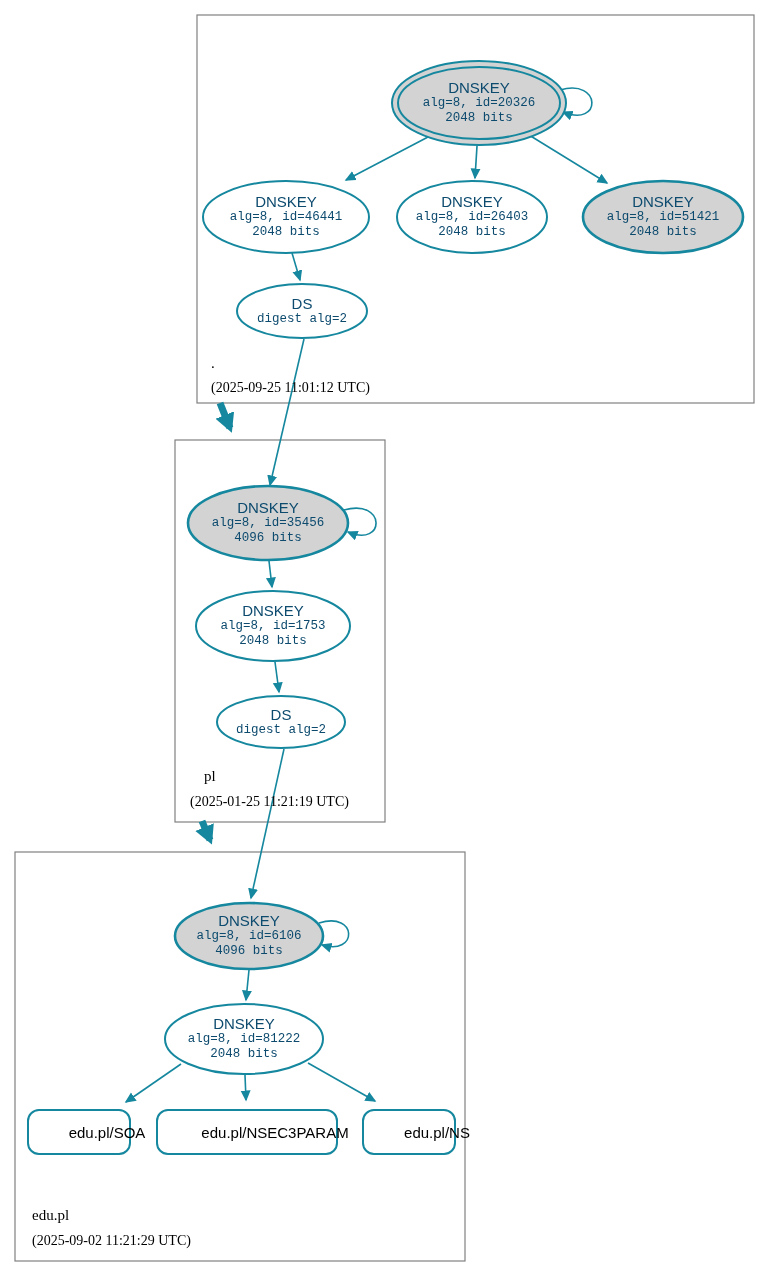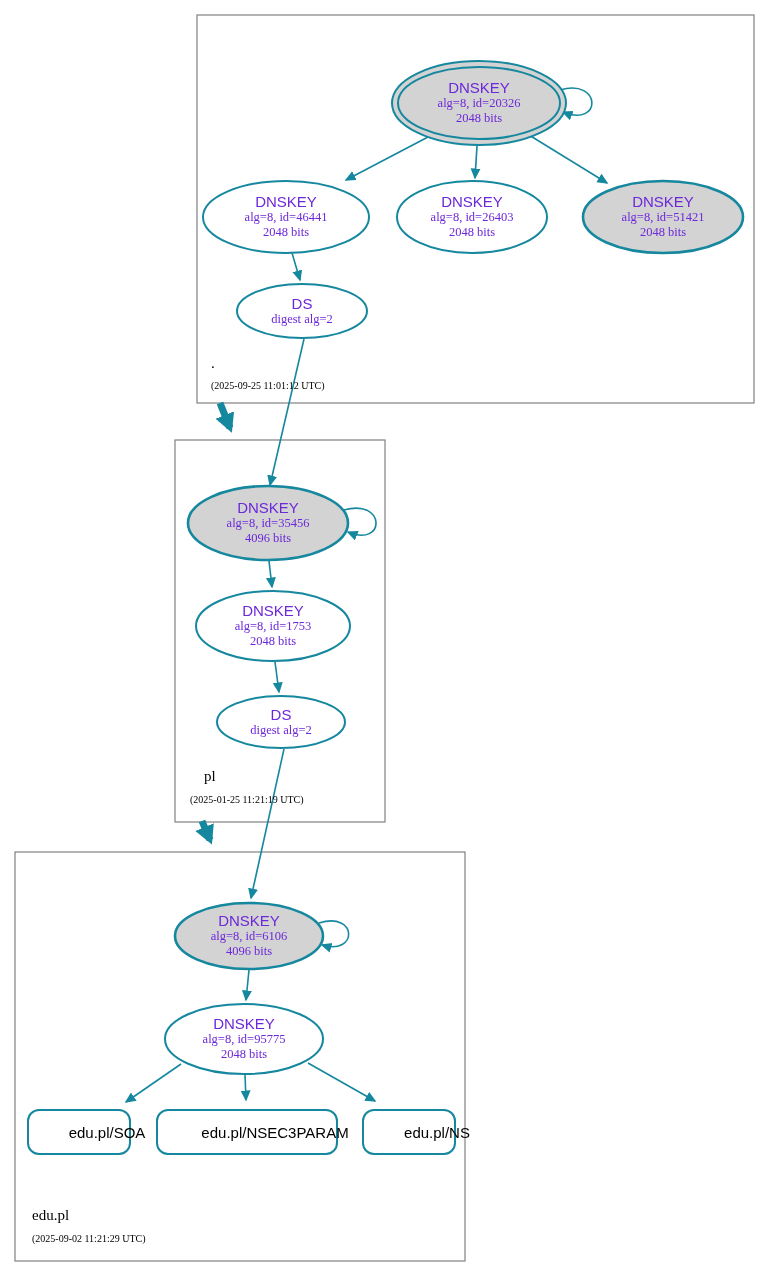--- a/index.html
+++ b/index.html
@@ -10,30 +10,30 @@
     font-family:"Liberation Serif", serif;
     overflow:hidden;
   }
   #graph-svg { position:absolute; left:0; top:0; }
 
   .nlabel {
     position:absolute;
     transform:translate(-50%,-50%);
     text-align:center;
     white-space:nowrap;
-    color:#6d28d9;
+    color:#0c4a6e;
     pointer-events:none;
   }
   .nlabel .t {
     font-family:"Liberation Sans", sans-serif;
     font-size:15px;
     line-height:1.15;
   }
   .nlabel .d {
-    font-family:Liberation Serif, serif;
+    font-family:Liberation Mono, monospace;
     font-size:12.5px;
     line-height:1.2;
   }
   .rrlabel {
     position:absolute;
     transform:translate(-50%,-50%);
     font-family:"Liberation Sans", sans-serif;
     font-size:15px;
     white-space:nowrap;
     color:#000;
@@ -43,21 +43,21 @@
   .zone-name {
     position:absolute;
     font-family:"Liberation Serif", serif;
     font-size:15px;
     color:#000;
     white-space:nowrap;
   }
   .zone-ts {
     position:absolute;
     font-family:"Liberation Serif", serif;
-    font-size:10px;
+    font-size:14px;
     color:#000;
     white-space:nowrap;
   }
 </style>
 </head>
 <body>
 
 <div id="canvas">
 
   <svg id="graph-svg" width="771" height="1278" viewBox="0 0 771 1278">
@@ -153,21 +153,21 @@
     <div class="d">digest alg=2</div>
   </div>
 
   <div class="nlabel" style="left:249px;top:936px">
     <div class="t">DNSKEY</div>
     <div class="d">alg=8, id=6106</div>
     <div class="d">4096 bits</div>
   </div>
   <div class="nlabel" style="left:244px;top:1039px">
     <div class="t">DNSKEY</div>
-    <div class="d">alg=8, id=95775</div>
+    <div class="d">alg=8, id=81222</div>
     <div class="d">2048 bits</div>
   </div>
 
   <div class="rrlabel" style="left:79px;top:1132px">edu.pl/SOA</div>
   <div class="rrlabel" style="left:247px;top:1132px">edu.pl/NSEC3PARAM</div>
   <div class="rrlabel" style="left:409px;top:1132px">edu.pl/NS</div>
 
   <div class="zone-name" style="left:211px;top:355px">.</div>
   <div class="zone-ts" style="left:211px;top:380px">(2025-09-25 11:01:12 UTC)</div>
 

